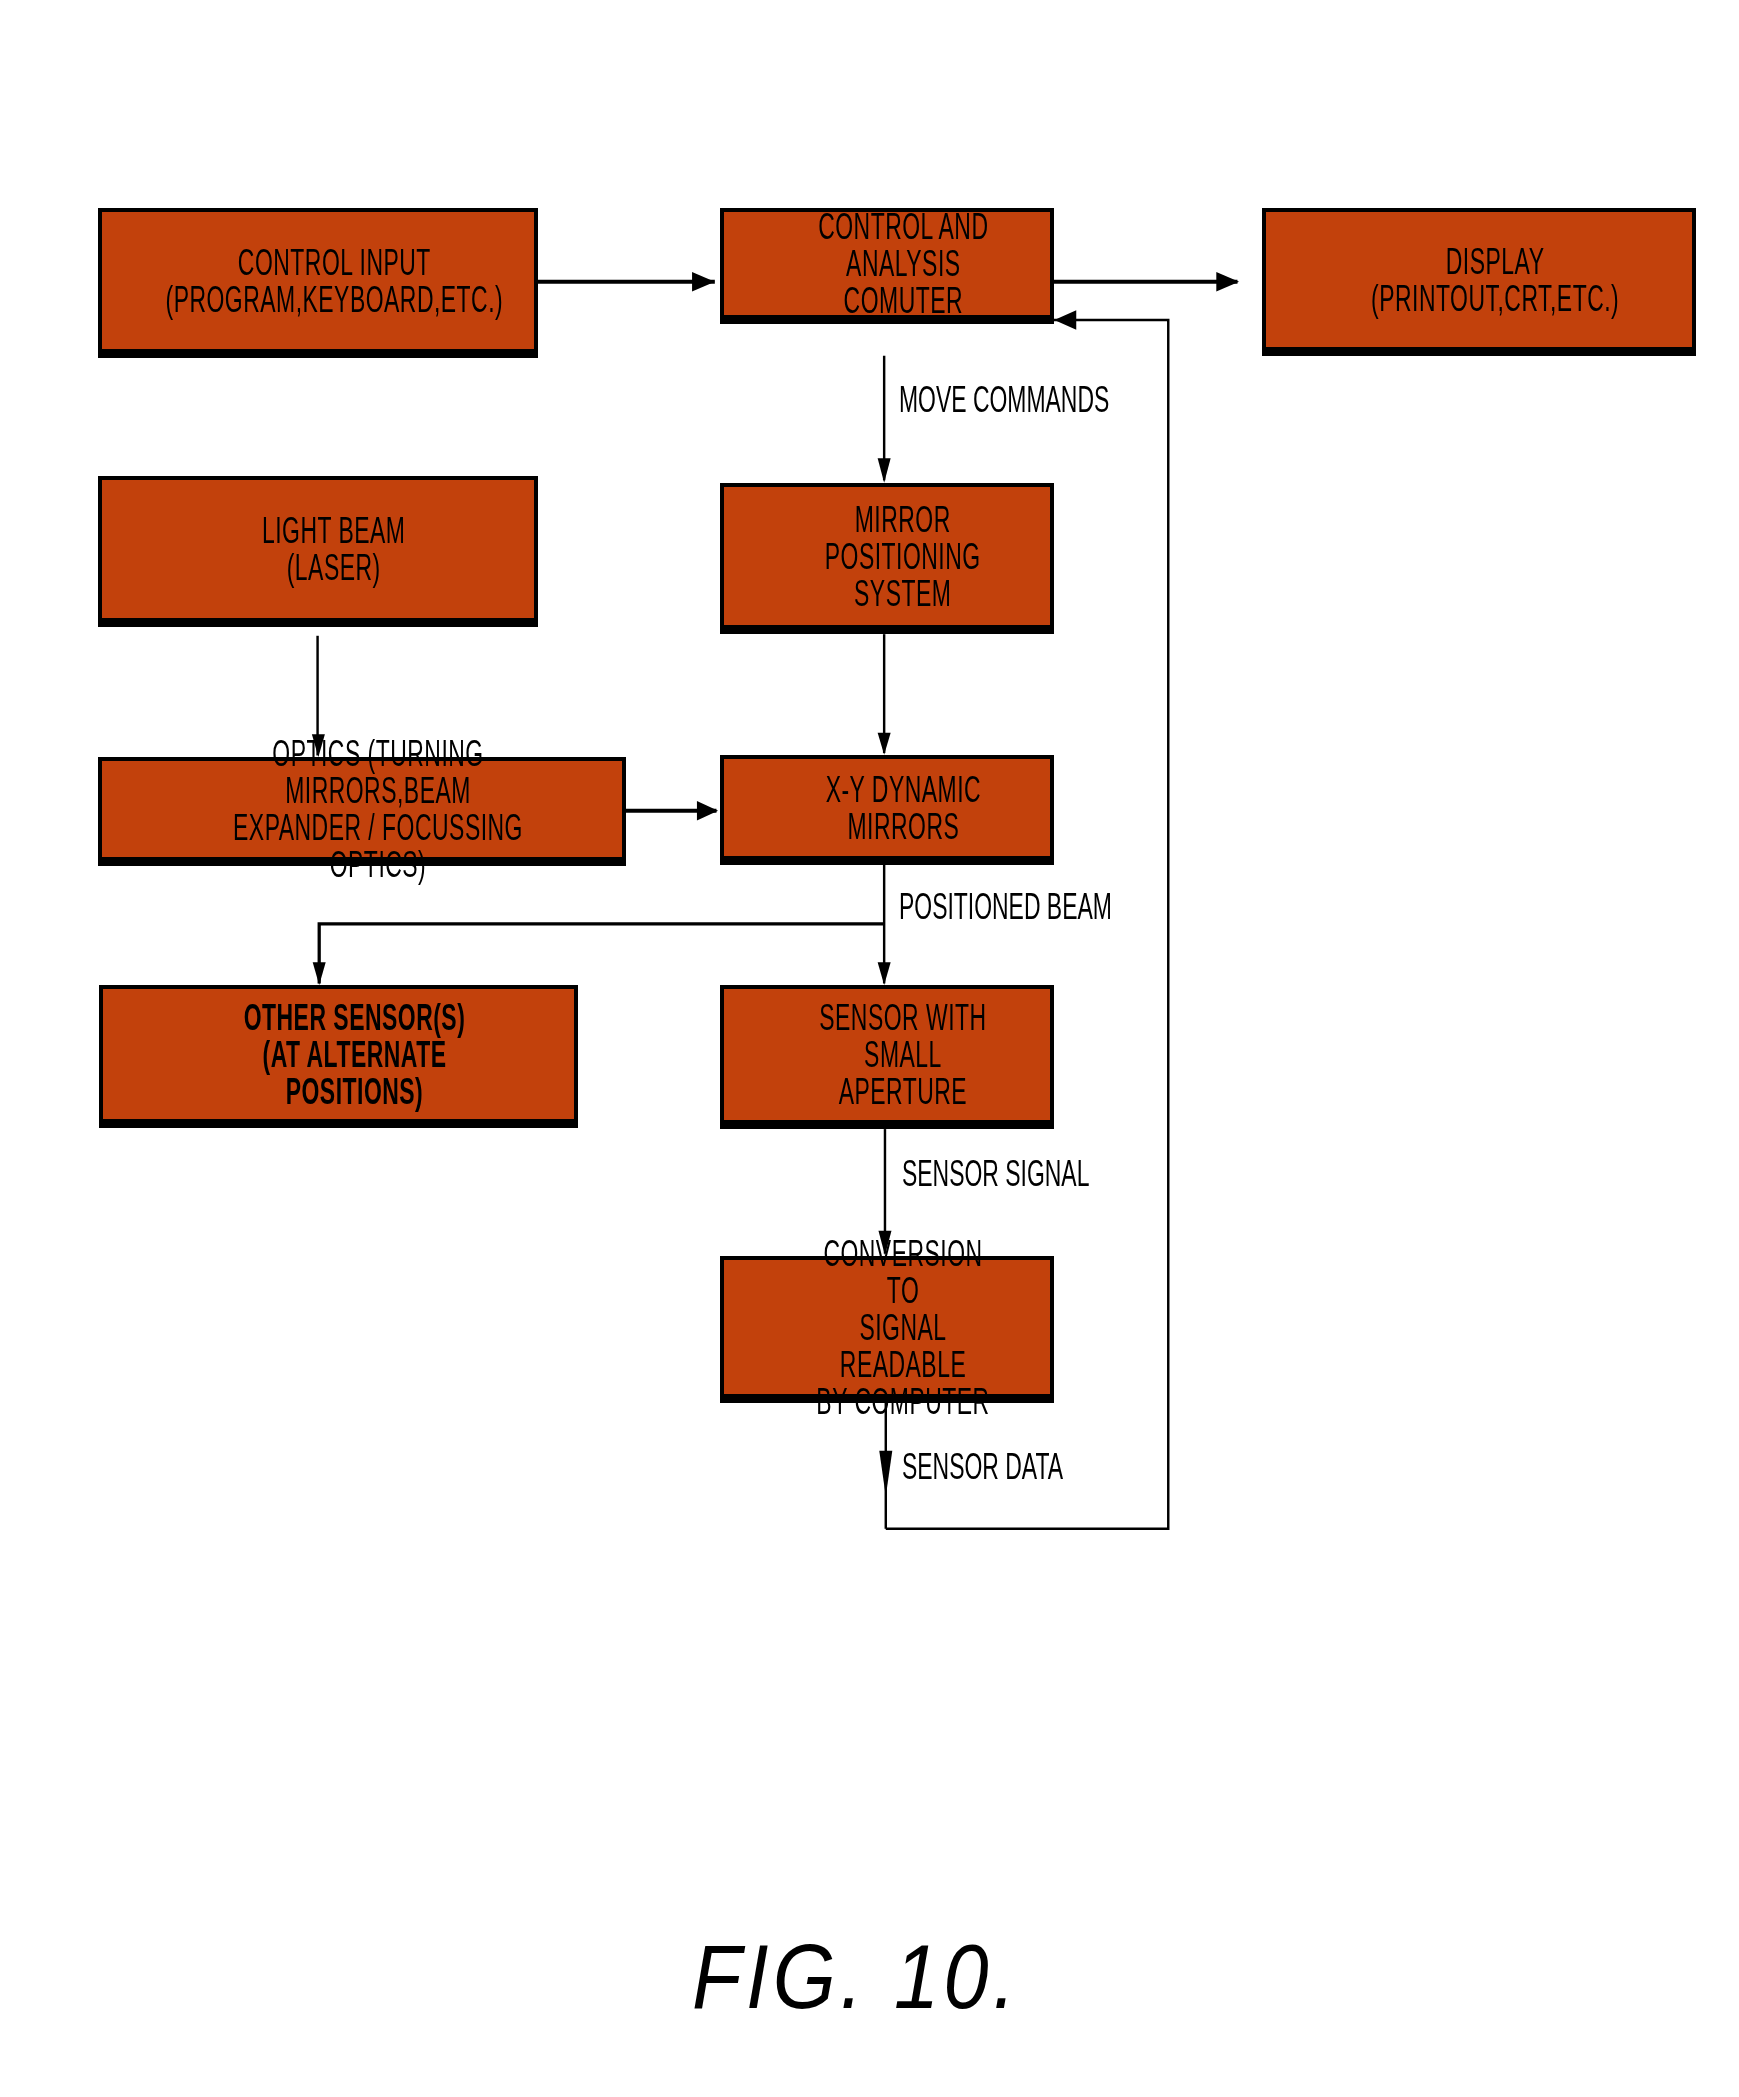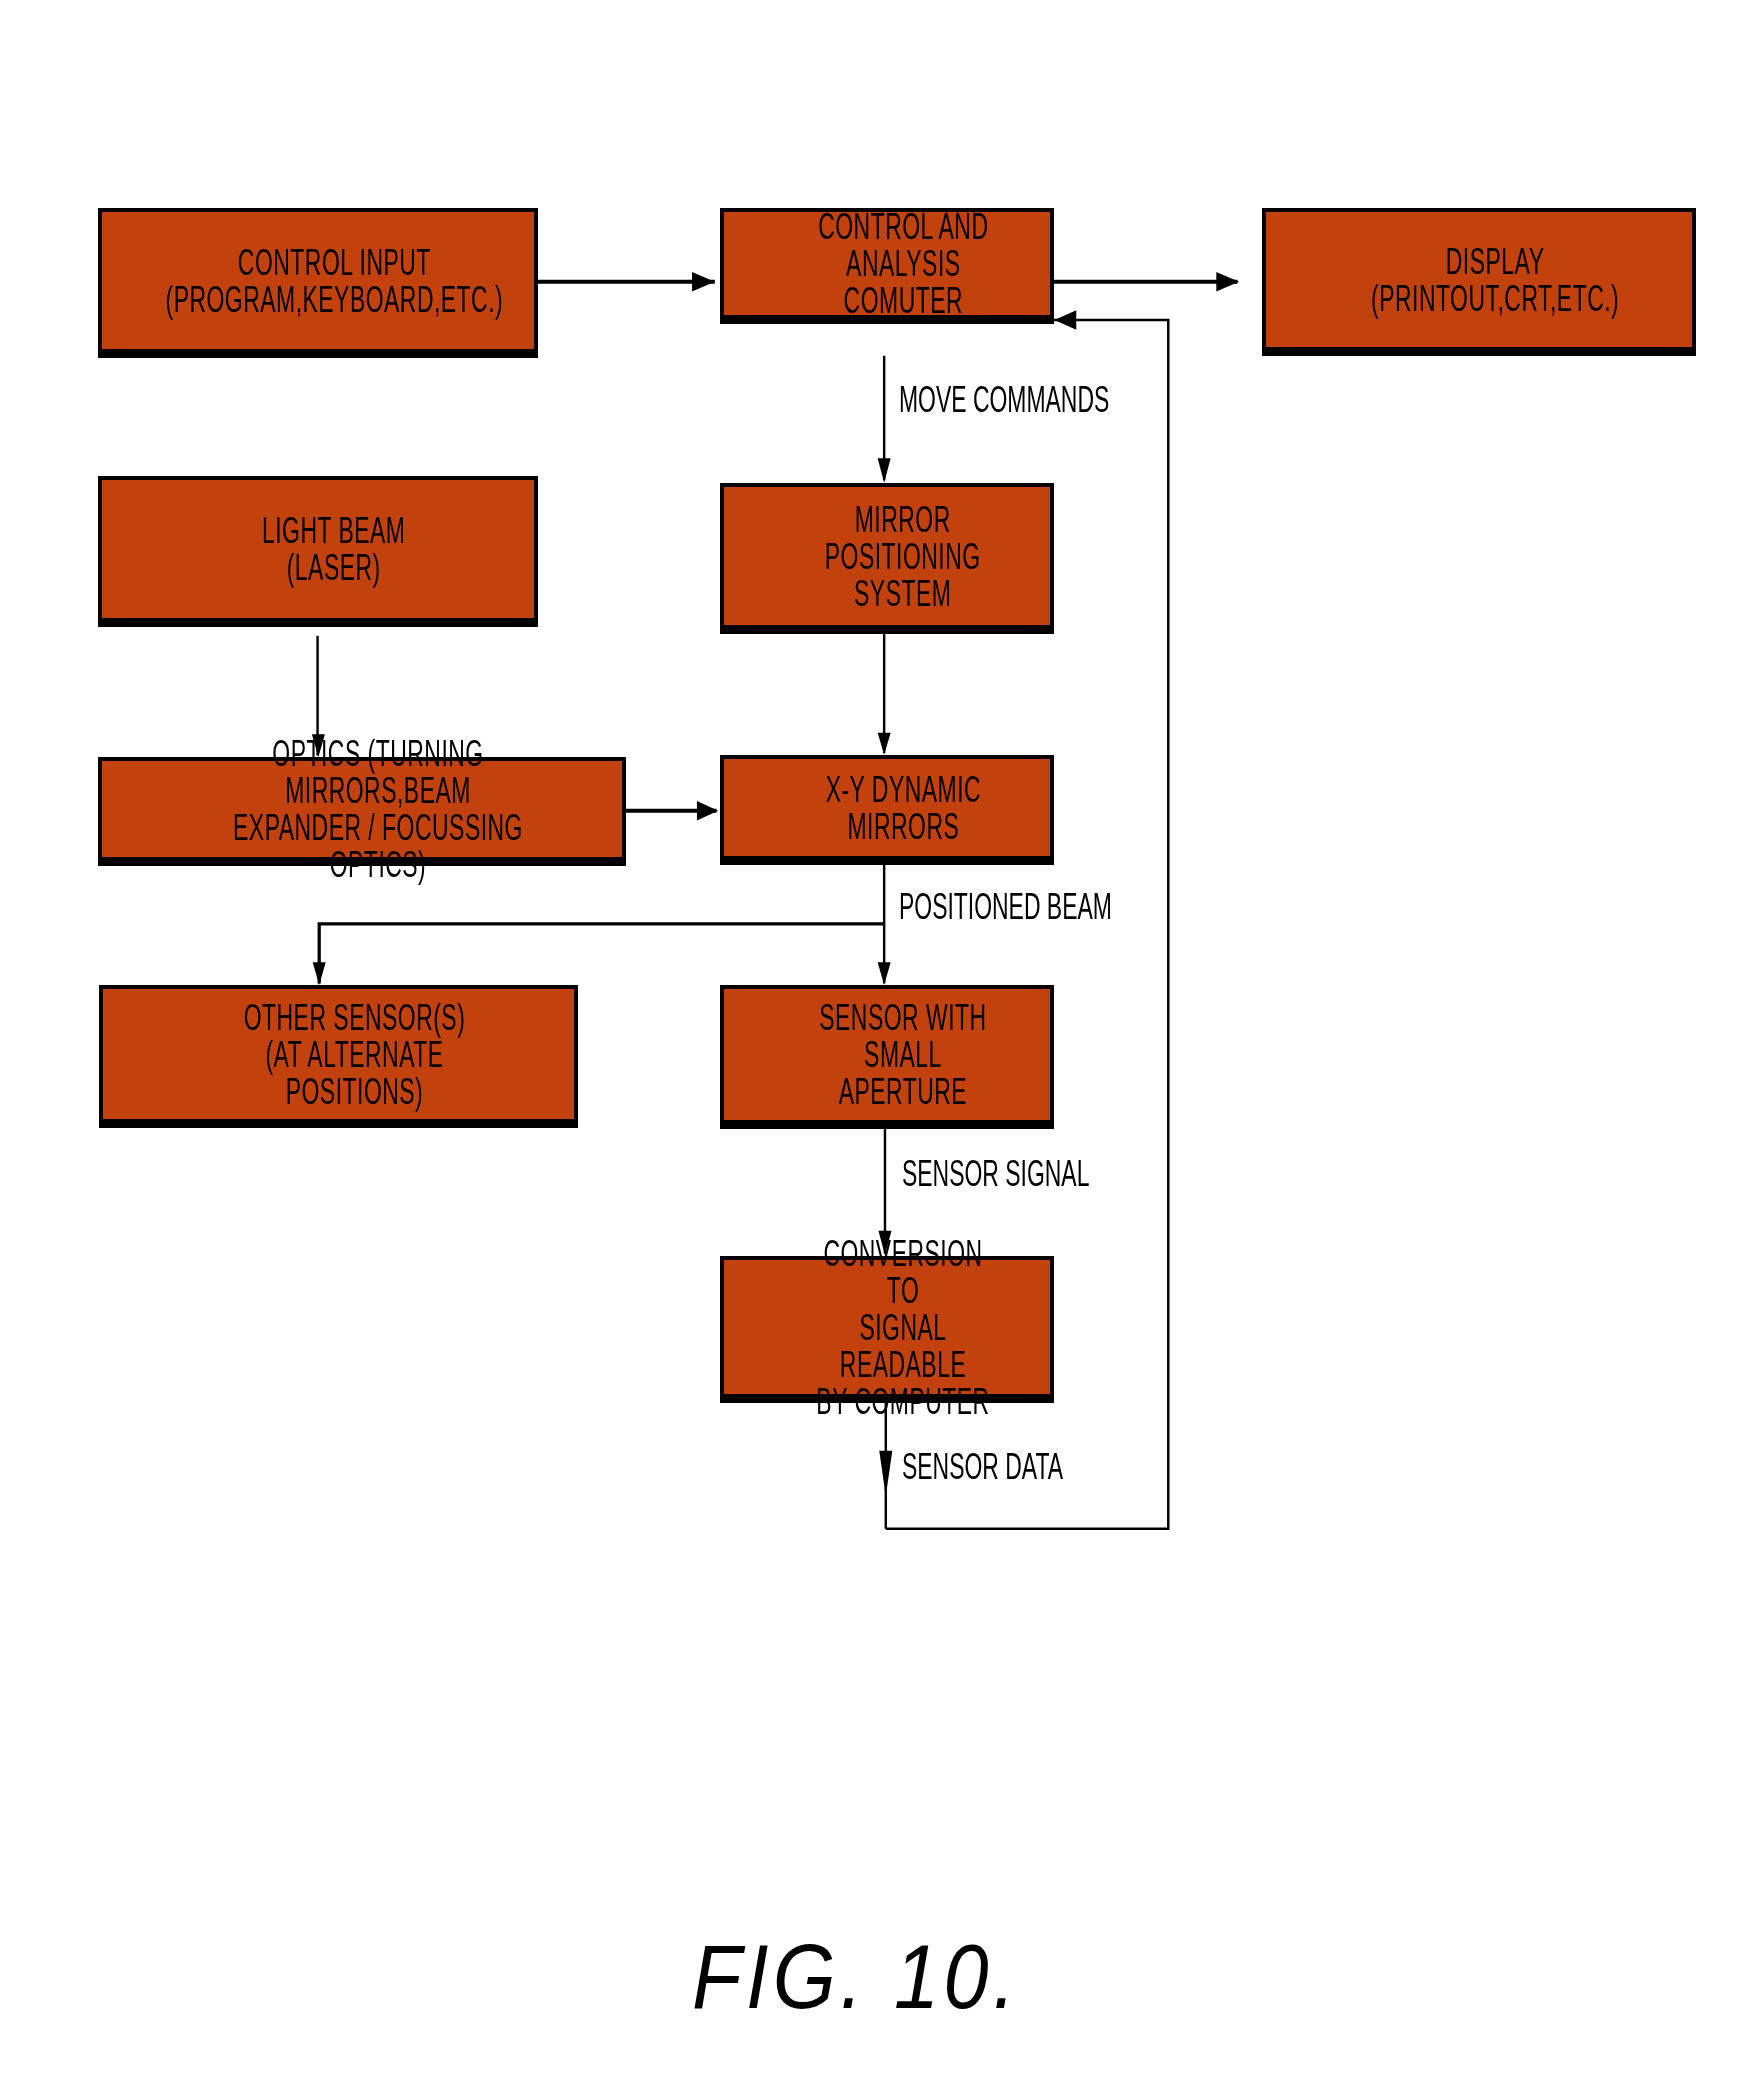--- a/index.html
+++ b/index.html
@@ -114,21 +114,21 @@
 SYSTEM</div>
 </div>
 <div class="box" style="left:98px; top:757px; width:528px; height:109px;">
   <div class="box-text">OPTICS (TURNING MIRRORS,BEAM
 EXPANDER / FOCUSSING OPTICS)</div>
 </div>
 <div class="box" style="left:720px; top:755px; width:334px; height:110px;">
   <div class="box-text">X-Y DYNAMIC
 MIRRORS</div>
 </div>
-<div class="box" style="left:99px; top:985px; width:479px; height:143px;">
+<div class="box" style="left:99px; top:985px; width:479px; height:143px;font-weight:bold;">
   <div class="box-text">OTHER SENSOR(S)
 (AT ALTERNATE POSITIONS)</div>
 </div>
 <div class="box" style="left:720px; top:985px; width:334px; height:144px;">
   <div class="box-text">SENSOR WITH
 SMALL
 APERTURE</div>
 </div>
 <div class="box" style="left:720px; top:1256px; width:334px; height:147px;">
   <div class="box-text">CONVERSION  TO

